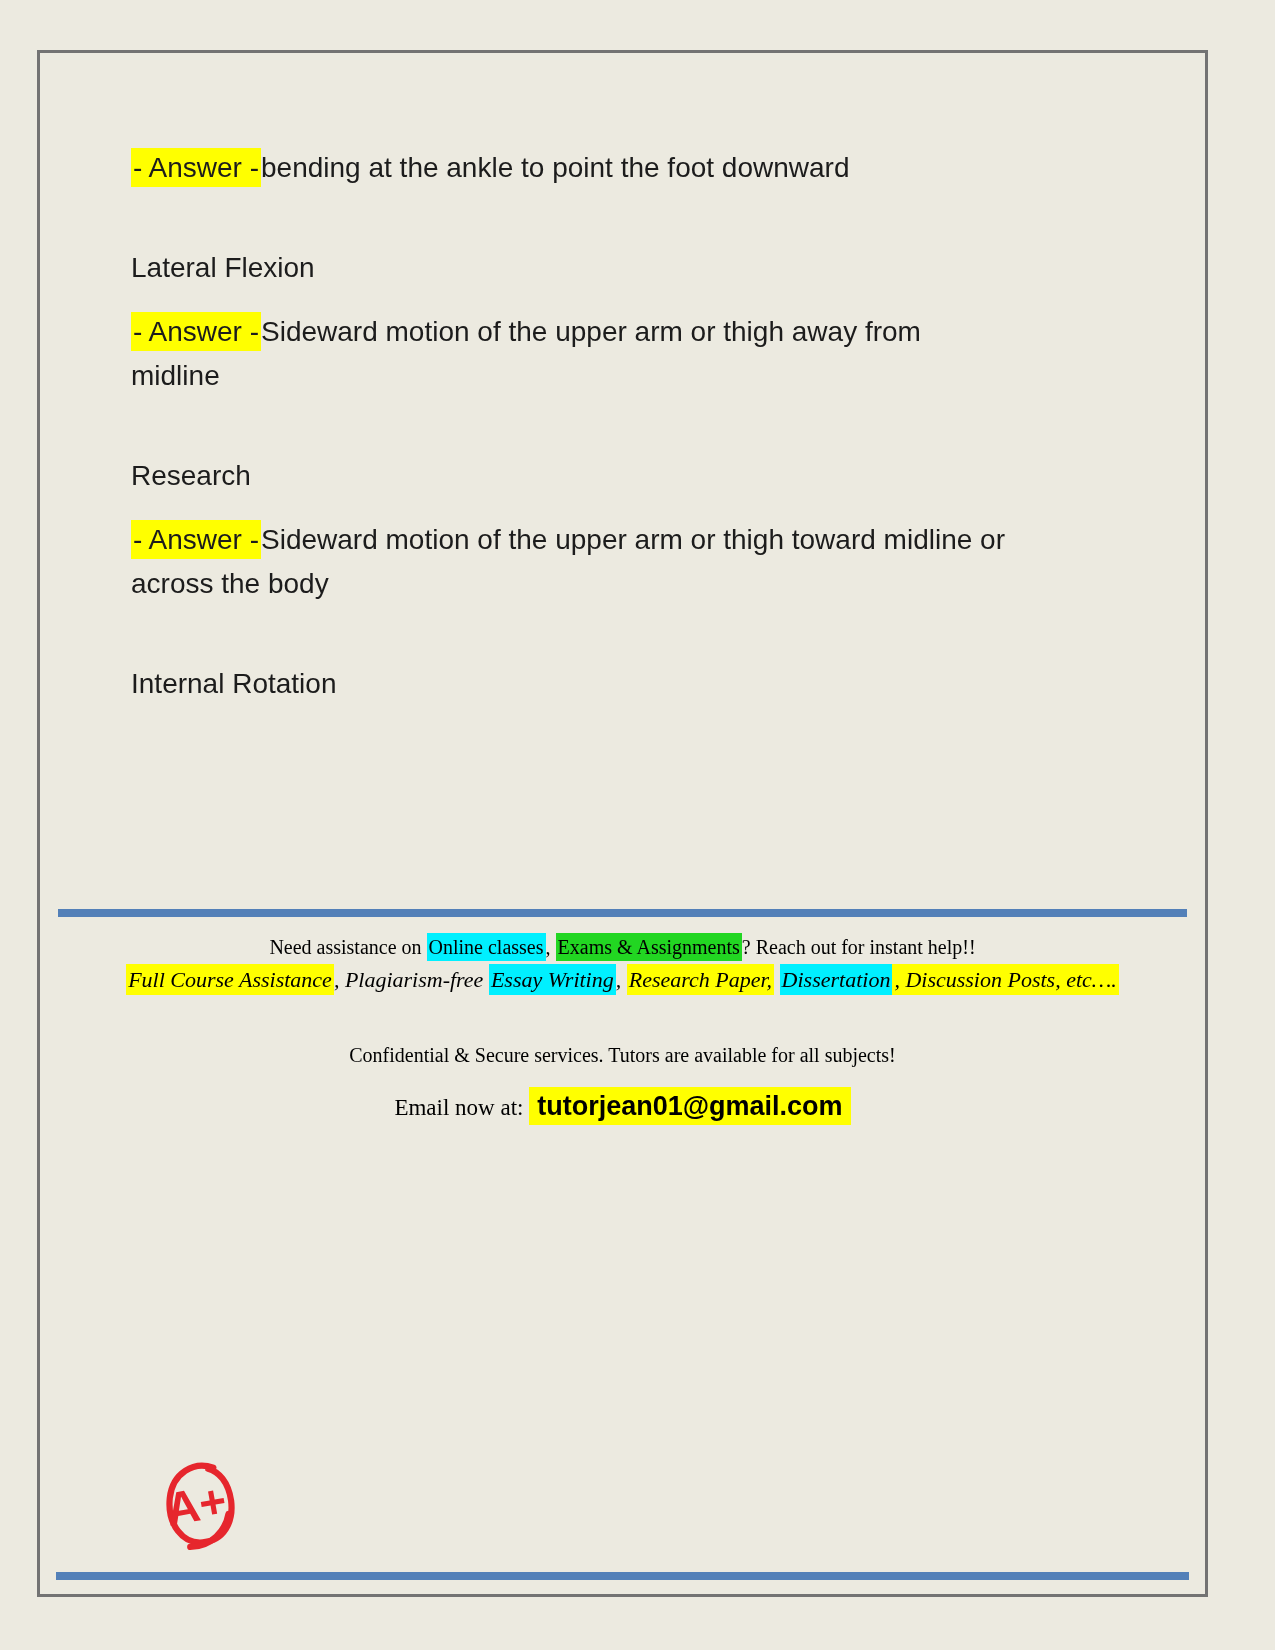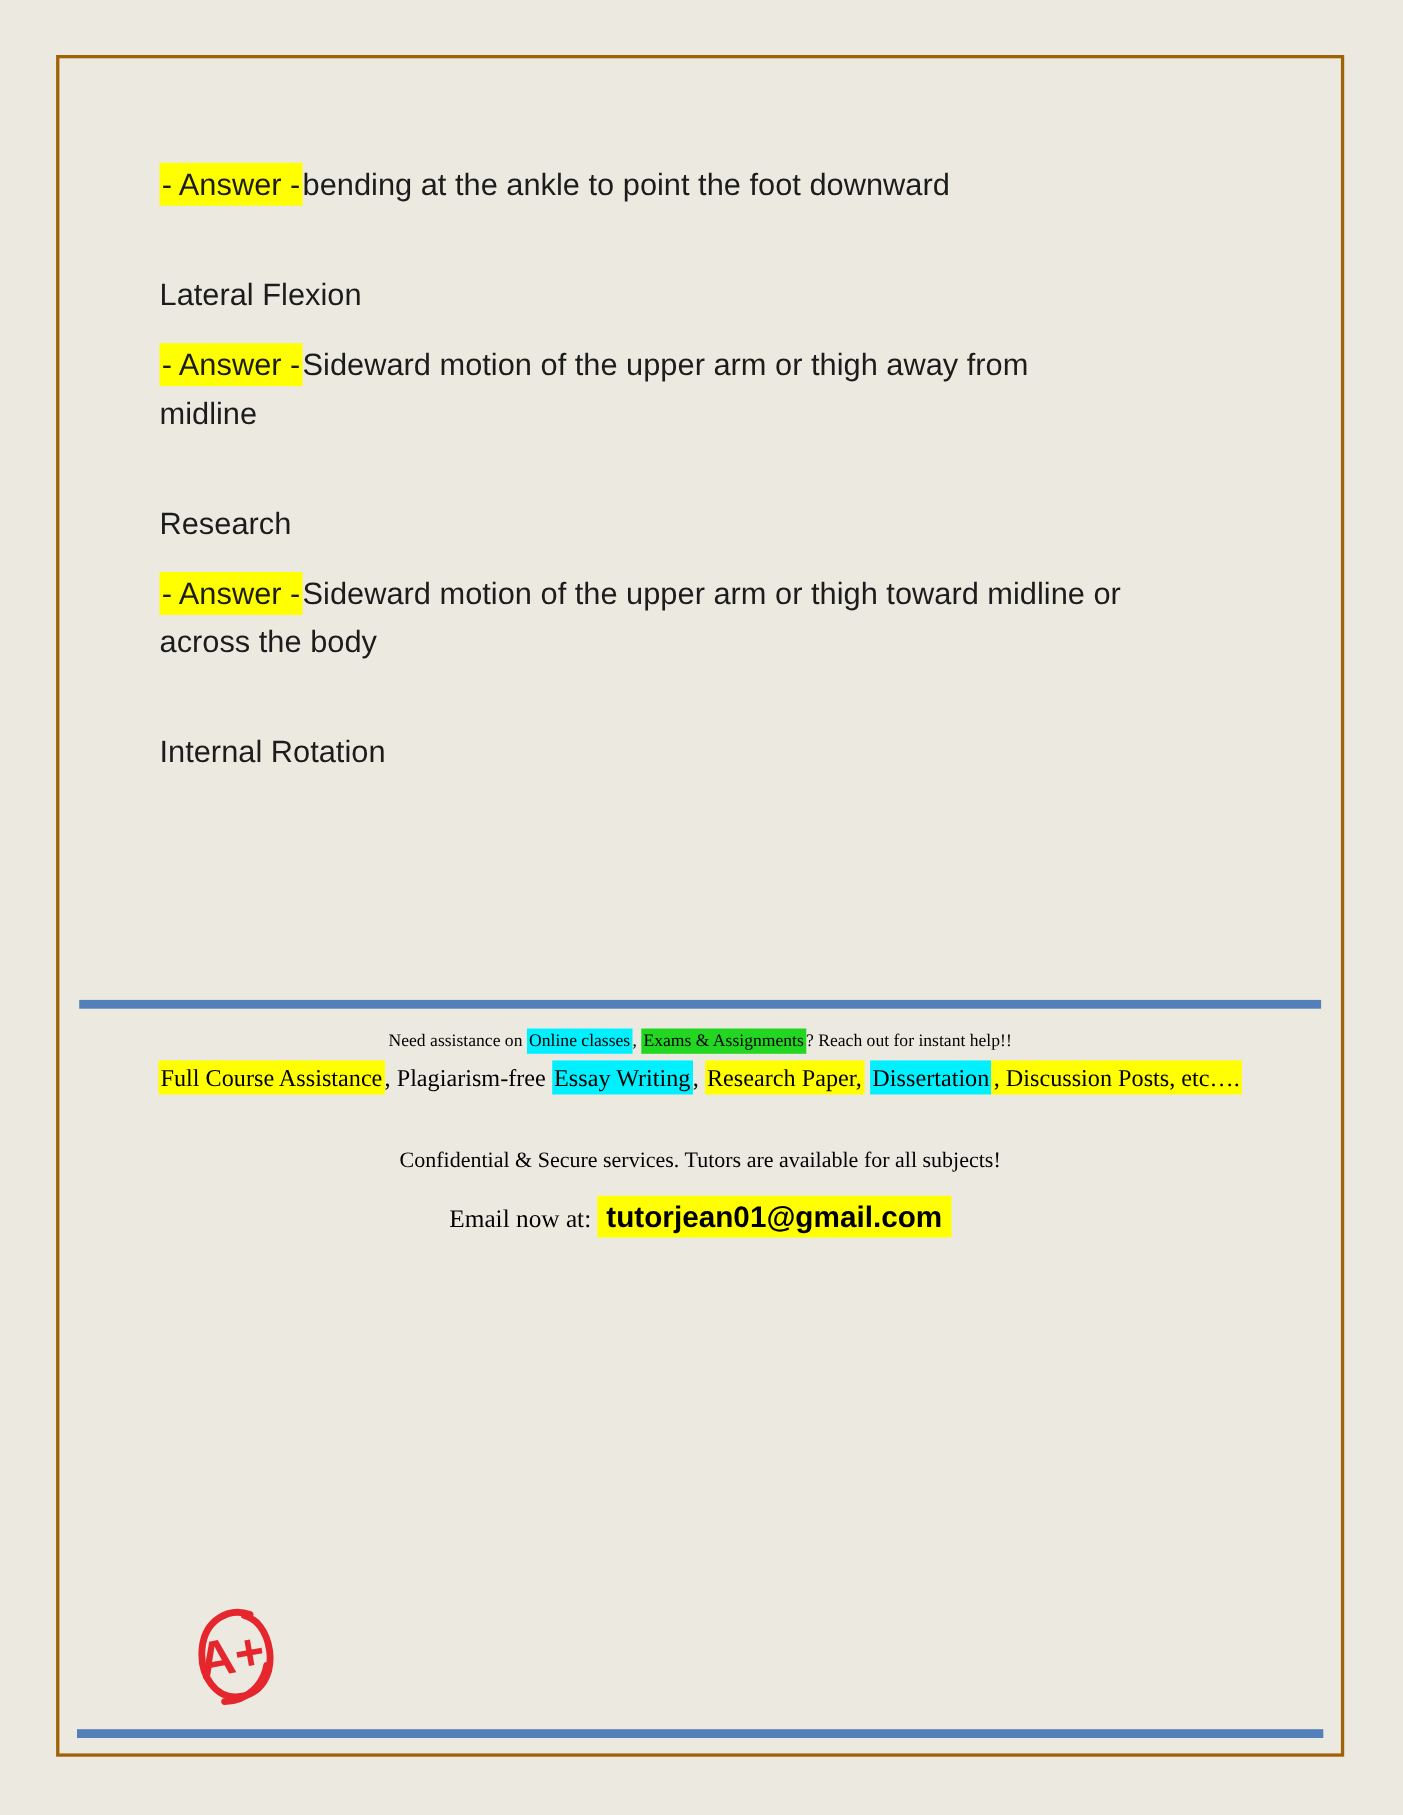--- a/index.html
+++ b/index.html
@@ -3,23 +3,23 @@
 <meta charset="utf-8">
 <style>
   html,body{margin:0;padding:0;}
   body{
     width:1275px;height:1650px;
     background:#eceae0;
     font-family:"Liberation Sans",sans-serif;
   }
   .page{position:relative;width:1275px;height:1650px;background:#eceae0;overflow:hidden;}
   .frame{
-    position:absolute;left:51px;top:50px;
+    position:absolute;left:37px;top:50px;
     width:1165px;height:1541px;
-    border:3px solid #a16207;
+    border:3px solid #737373;
     background:#eceae0;
     box-sizing:content-box;
   }
   .content{
     padding-top:93px;
     margin-left:91px;
     width:885px;
     color:#1c1c1c;
     font-size:28px;
     line-height:44px;
@@ -36,22 +36,22 @@
     background:#5380b8;
     margin:0 18px;
   }
   .divider-top{margin-top:203px;}
   .divider-bottom{position:absolute;left:0;right:0;bottom:14px;margin:0 16px;}
   .footer{
     font-family:"Liberation Serif",serif;
     color:#000;
     text-align:center;
   }
-  .f-line1{margin:17px 0 0 0;font-size:16px;line-height:26px;}
-  .f-line2{margin:7px 0 0 0;font-size:22px;line-height:26px;}
+  .f-line1{margin:17px 0 0 0;font-size:20px;line-height:26px;}
+  .f-line2{margin:7px 0 0 0;font-size:22px;line-height:26px;font-style:italic;}
   .footer mark.hl{padding:3px 2px;}
   .f-line3{margin:49px 0 0 0;font-size:20px;line-height:27px;}
   .f-line4{margin:20px 0 0 0;font-size:23px;line-height:34px;}
   .f-line4 mark.email{
     font-family:"Liberation Sans",sans-serif;
     font-weight:bold;
     font-size:27px;
     padding:4px 8px;
   }
   .logo{

